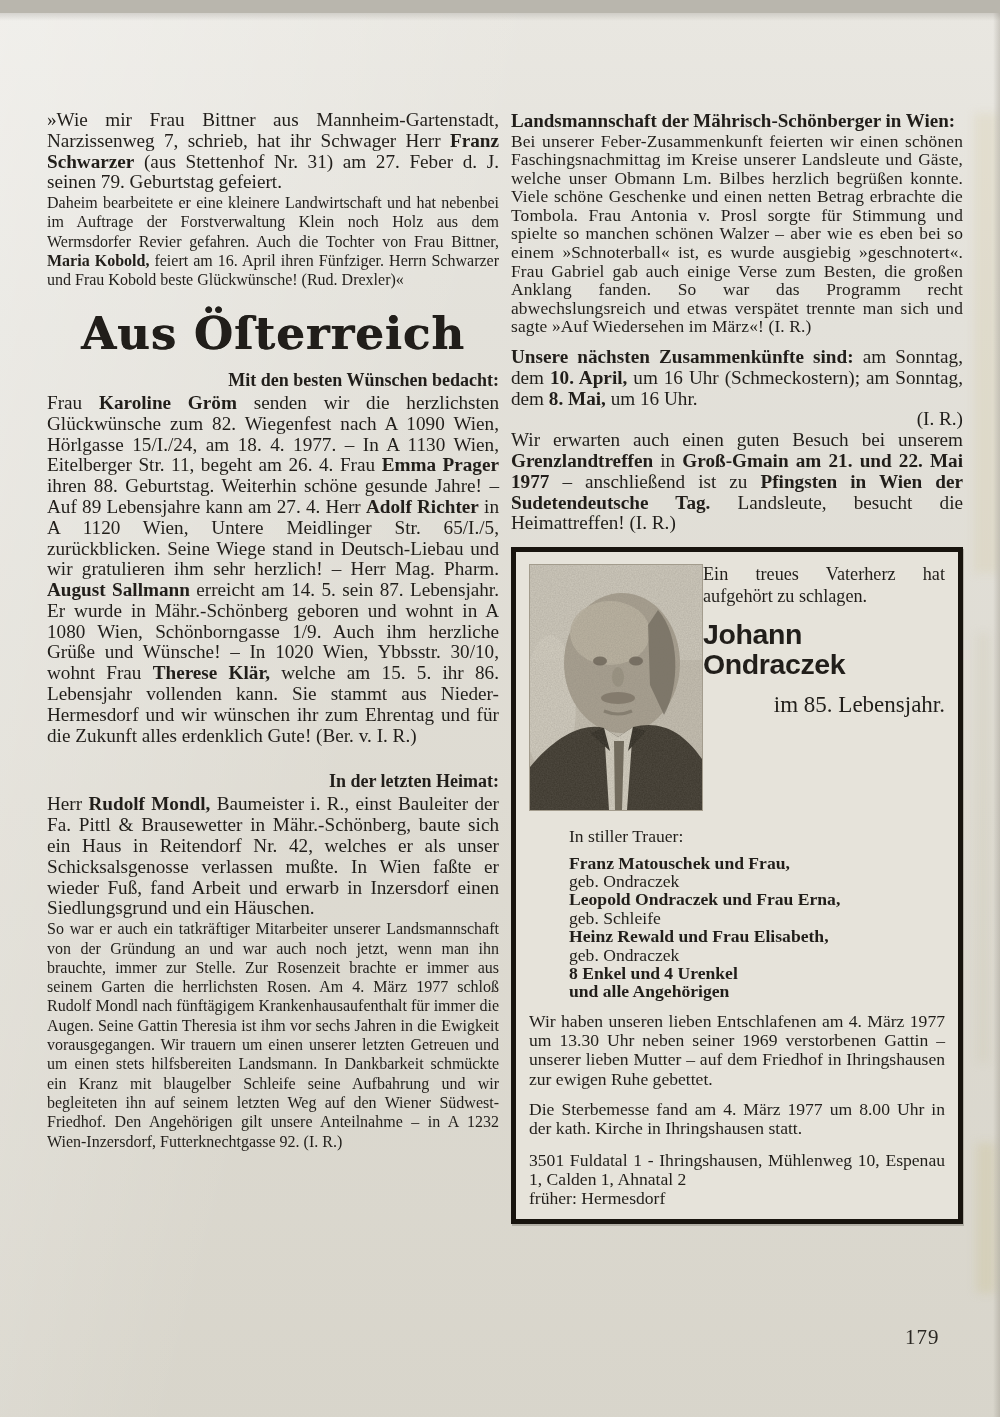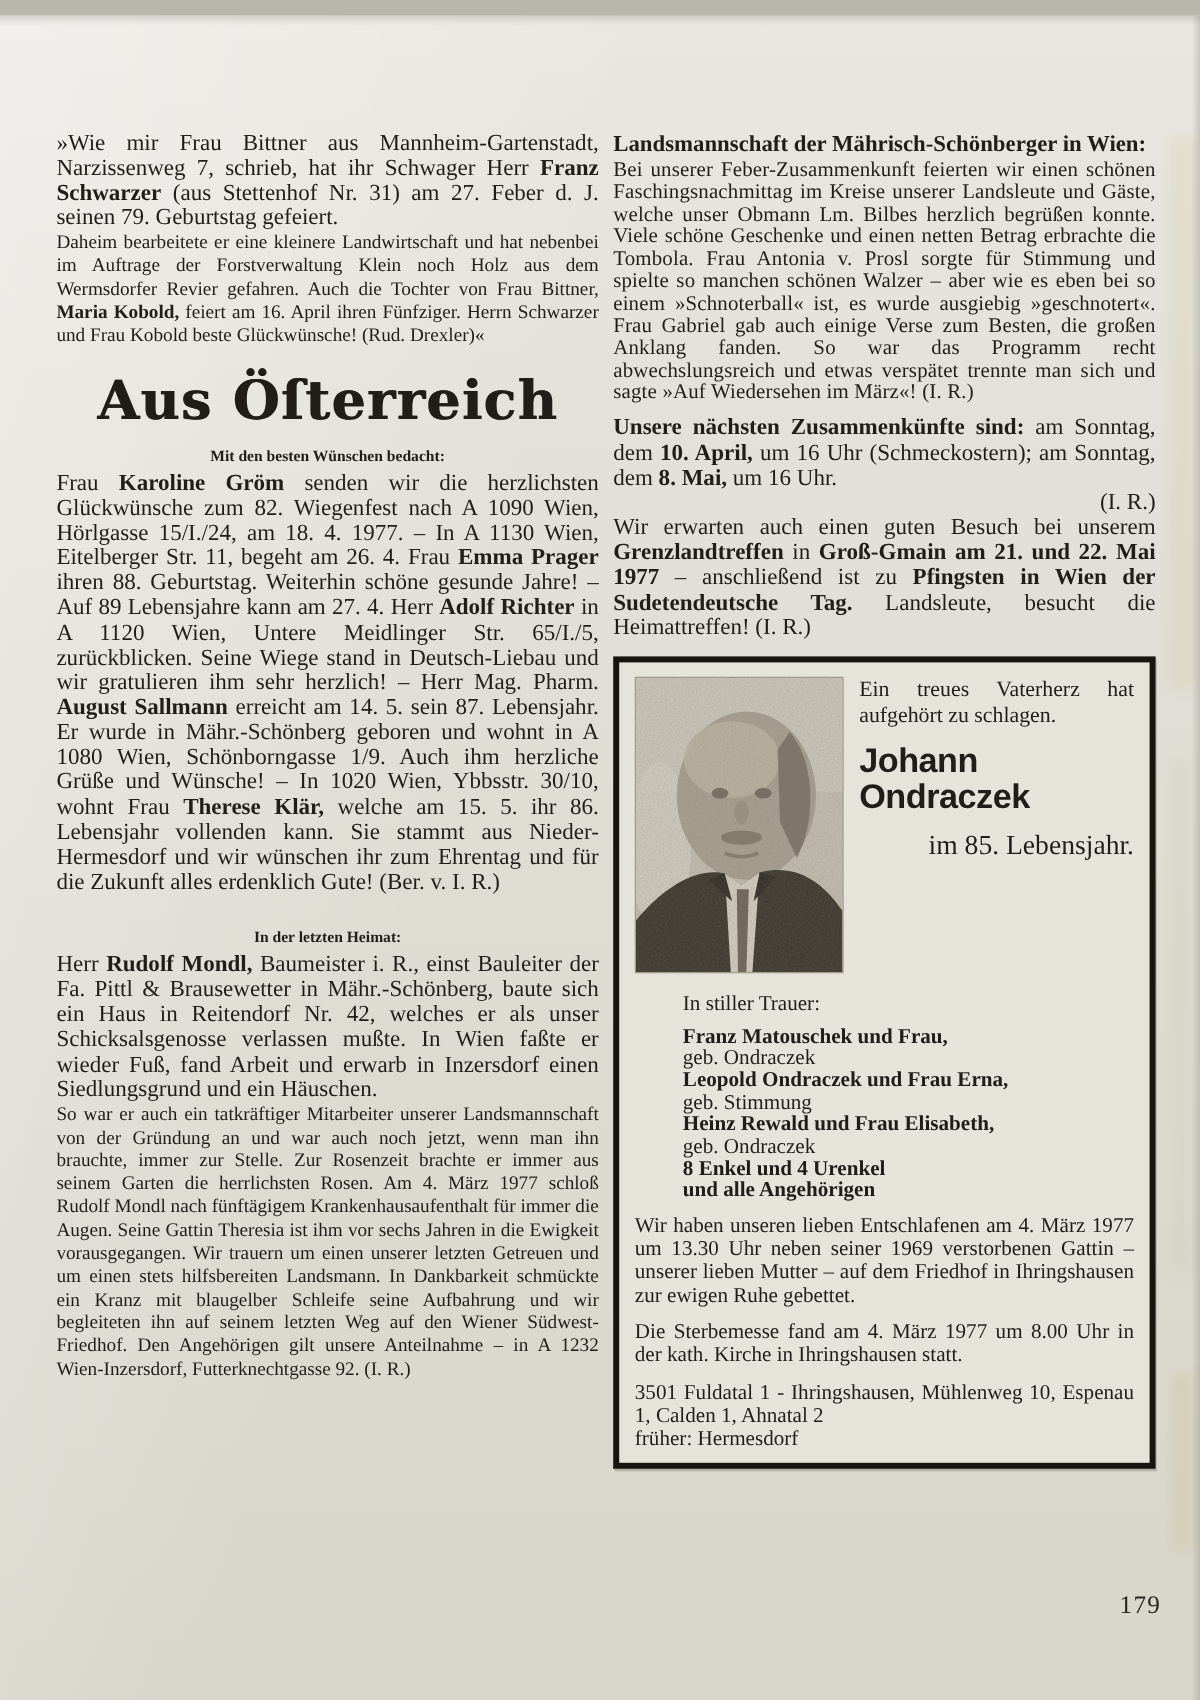--- a/index.html
+++ b/index.html
@@ -44,55 +44,55 @@
   .intro-rest{margin-bottom:20px;}
   .fraktur{
     font-family:"DejaVu Serif",serif;
     font-weight:bold;
     font-size:45px;line-height:1.05;
     text-align:center;
     letter-spacing:1px;
     margin:16px 0 12px 0;
     text-shadow:0.6px 0 0 #211e1a;
   }
-  .sec-title{font-size:13px;line-height:22px;font-weight:bold;text-align:center;margin-bottom:2px;}
+  .sec-title{font-size:18px;line-height:22px;font-weight:bold;text-align:right;margin-bottom:2px;}
   .wishes-body{margin-bottom:24px;}
   .heimat-title{margin-top:2px;}
 
   .club-title{font-size:19px;line-height:21.5px;font-weight:bold;text-align:left;}
   .club-body{margin-bottom:11px;}
   .meet-sig{text-align:right;font-size:19.2px;line-height:20.8px;}
   .meet-more{margin-bottom:13px;}
 
   .obit{
     border:5px solid #18140e;
     background:#e6e3da;
     padding:12px 13px 10px 13px;
     box-shadow:1px 2px 0 rgba(60,55,45,0.25);
   }
-  .obit-head{display:flex;gap:13px;}
+  .obit-head{display:flex;}
   .photo-wrap{flex:0 0 172px;height:245px;border:1px solid #a39c8d;background:#c9c3b6;}
   .obit-head-text{flex:1;text-align:justify;}
   .ob-epigraph{font-size:18.2px;line-height:21.5px;margin-bottom:8px;}
   .ob-announce{font-size:17.4px;line-height:18.9px;}
   .ob-name{
     font-family:Liberation Sans, sans-serif;
     font-weight:bold;font-size:28.5px;line-height:1.05;
     letter-spacing:-0.4px;word-spacing:1px;
     margin-top:13px;text-align:left;
   }
   .ob-age{font-size:23px;margin-top:12px;text-align:right;}
   .mourners{margin:16px 0 0 40px;font-size:17.6px;line-height:18.4px;text-align:left;}
   .m-intro{margin-bottom:8px;}
   .ob-par{font-size:17.6px;line-height:19.3px;margin-top:11px;}
   .ob-addr{margin-top:12px;}
   .ob-former{text-align:left;}
 
   .page-number{
-    position:absolute;left:933px;top:1312px;
+    position:absolute;left:905px;top:1312px;
     font-size:21px;letter-spacing:1px;color:#2a2722;
   }
 </style>
 </head>
 <body>
 
 <div class="page">
 
   <div class="bleed b1"></div>
   <div class="bleed b2"></div>
@@ -155,21 +155,21 @@
           <div class="ob-age">im 85. Lebensjahr.</div>
         </div>
       </div>
 
       <div class="mourners">
         <div class="m-intro">In stiller Trauer:</div>
         <div>
             <div><span class="b">Franz Matouschek und Frau,</span></div>
             <div><span>geb. Ondraczek</span></div>
             <div><span class="b">Leopold Ondraczek und Frau Erna,</span></div>
-            <div><span>geb. Stimmung</span></div>
+            <div><span>geb. Schleife</span></div>
             <div><span class="b">Heinz Rewald und Frau Elisabeth,</span></div>
             <div><span>geb. Ondraczek</span></div>
             <div><span class="b">8 Enkel und 4 Urenkel</span></div>
             <div><span class="b">und alle Angehörigen</span></div>
           </div>
       </div>
 
       <p class="ob-par">Wir haben unseren lieben Entschlafenen am 4. März 1977 um 13.30 Uhr neben seiner 1969 verstorbenen Gattin – unserer lieben Mutter – auf dem Friedhof in Ihringshausen zur ewigen Ruhe gebettet.</p>
       <p class="ob-par">Die Sterbemesse fand am 4. März 1977 um 8.00 Uhr in der kath. Kirche in Ihringshausen statt.</p>
       <p class="ob-par ob-addr">3501 Fuldatal 1 - Ihringshausen, Mühlenweg 10, Espenau 1, Calden 1, Ahnatal 2</p>

